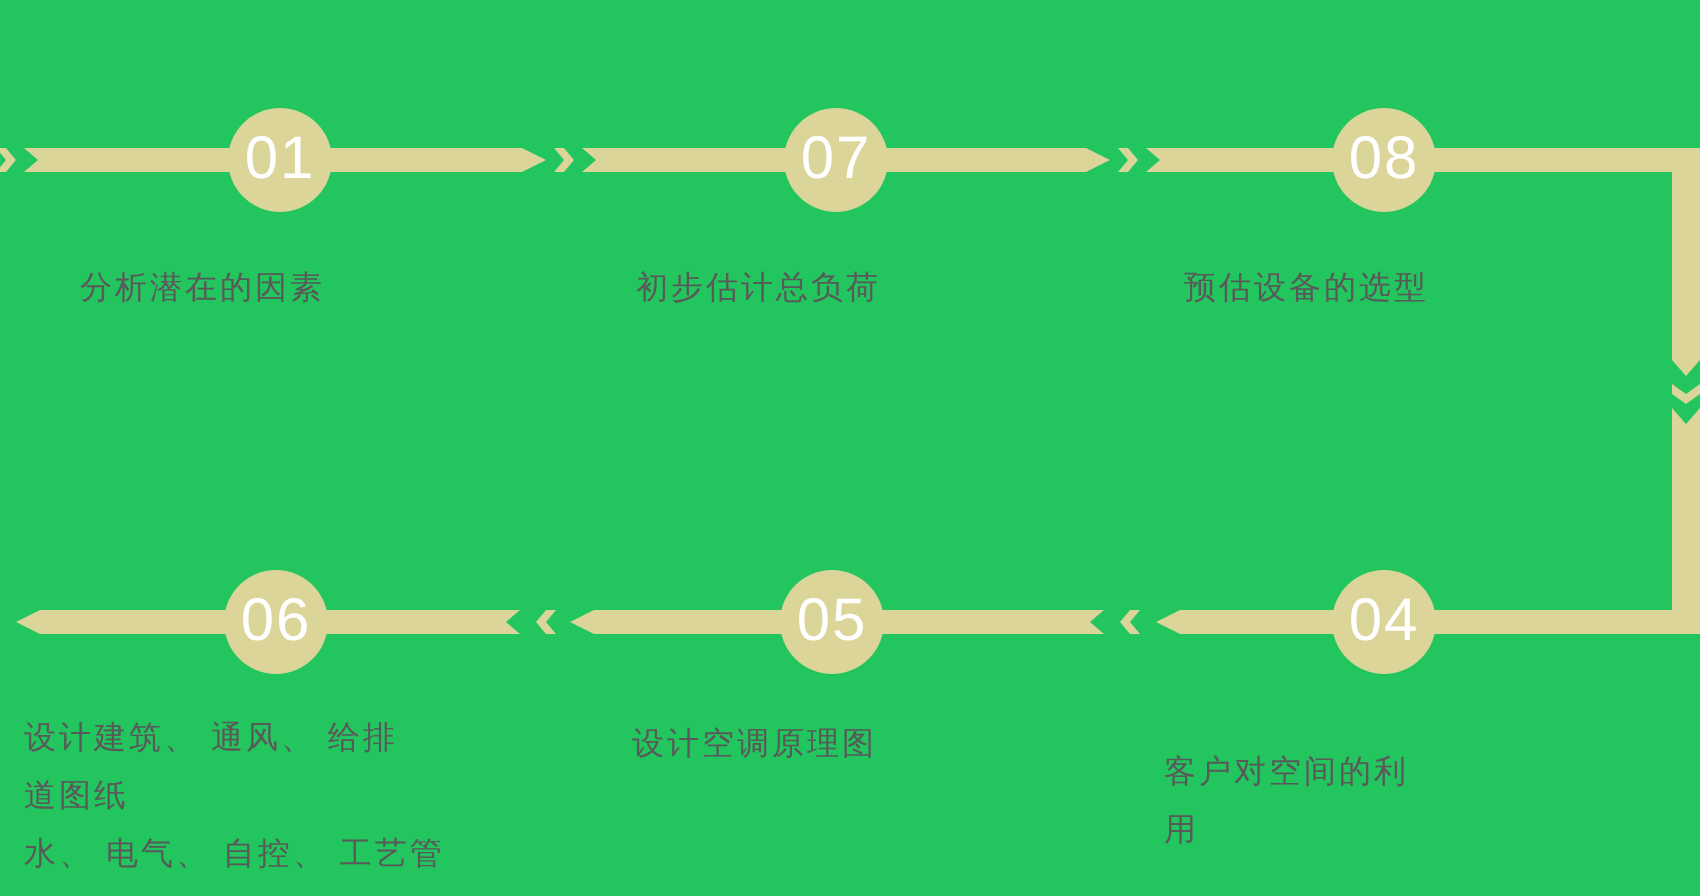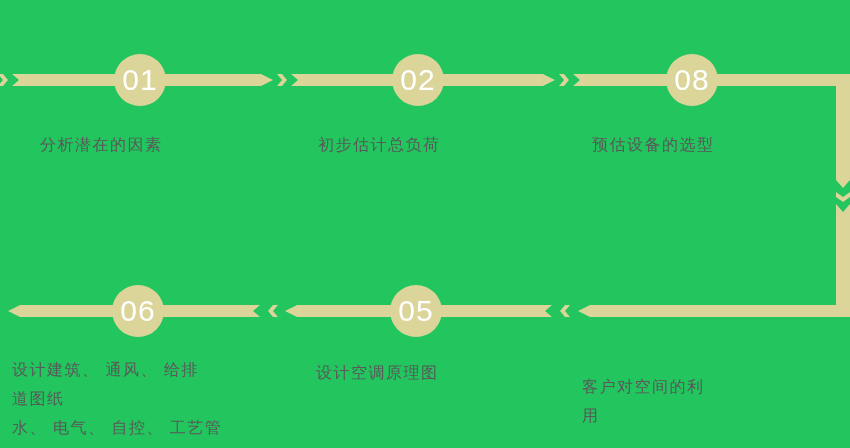--- a/index.html
+++ b/index.html
@@ -101,24 +101,27 @@
   <div class="band bottom seg-left-flat" style="left:578px; width:272px;"></div>
   <div class="chev bottom chev-l" style="left:560px;"></div>
   <div class="band bottom seg-left" style="left:285px; width:267px;"></div>
   <div class="chev bottom chev-l" style="left:268px;"></div>
   <div class="band bottom seg-left" style="left:8px; width:252px;"></div>
 
   <div class="circle" style="left:114px; top:54px;">
     <span>01</span>
   </div>
   <div class="circle" style="left:392px; top:54px;">
-    <span>02</span>
+    <span>07</span>
   </div>
   <div class="circle" style="left:666px; top:54px;">
     <span>08</span>
+  </div>
+  <div class="circle" style="left:666px; top:285px;">
+    <span>04</span>
   </div>
   <div class="circle" style="left:390px; top:285px;">
     <span>05</span>
   </div>
   <div class="circle" style="left:112px; top:285px;">
     <span>06</span>
   </div>
 
   <div class="label" style="left:40px; top:130px; width:200px;">
     <div>分析潜在的因素</div>

